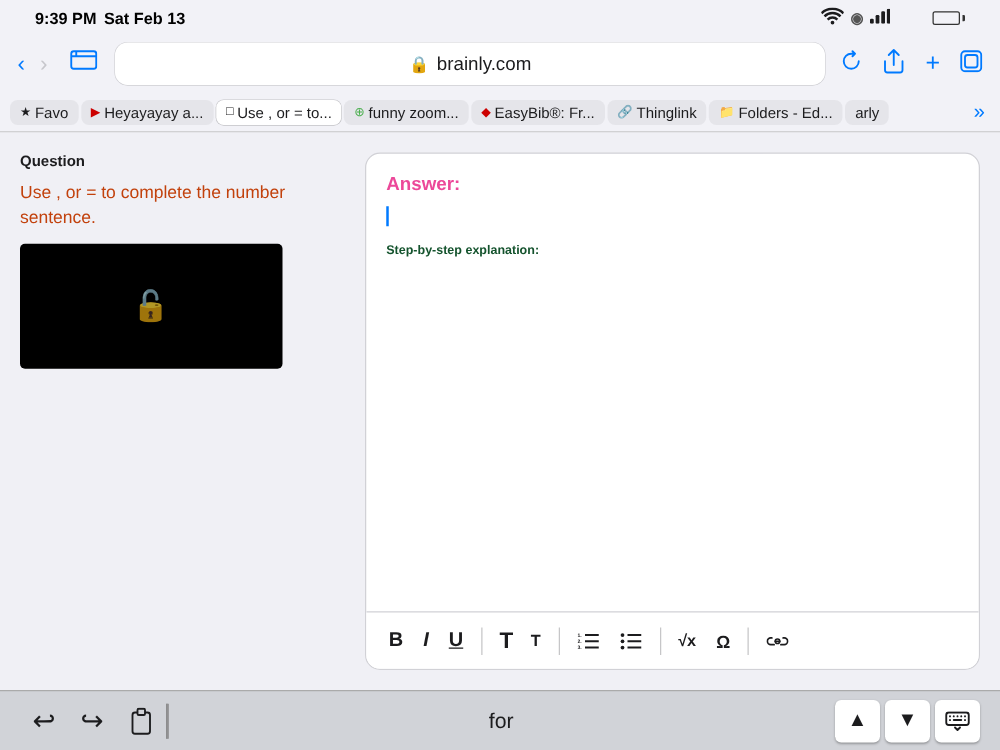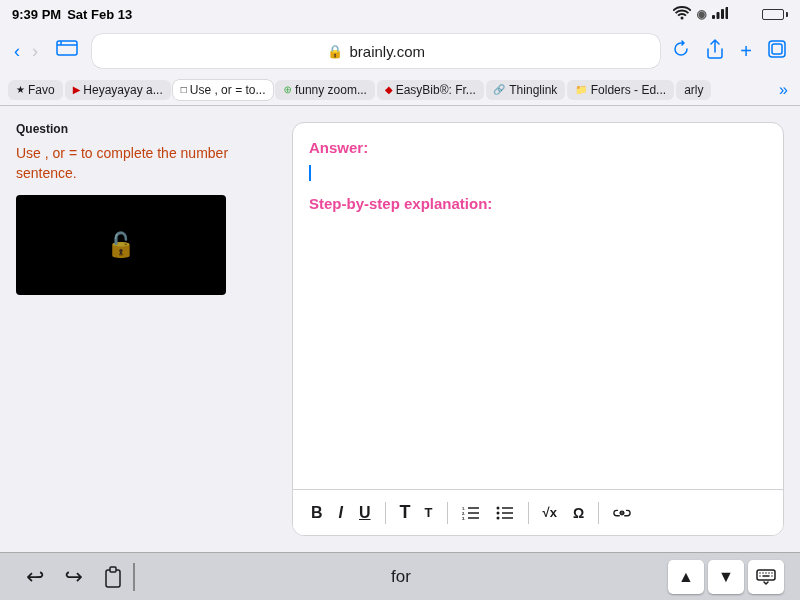--- a/index.html
+++ b/index.html
@@ -14,21 +14,21 @@
       flex-direction: column;
     }
 
     
     .status-bar {
       background: #f2f2f7;
       height: 28px;
       display: flex;
       align-items: center;
       justify-content: space-between;
-      padding: 0 12px;
+      padding: 0 28px;
       font-size: 13px;
       font-weight: 600;
     }
     .status-bar-left {
       display: flex;
       align-items: center;
       gap: 6px;
     }
     .status-bar-right {
       display: flex;
@@ -250,23 +250,23 @@
     .cursor {
       display: inline-block;
       width: 2px;
       height: 16px;
       background: #007aff;
       vertical-align: text-bottom;
       animation: blink 1s step-end infinite;
     }
     @keyframes blink { 50% { opacity: 0; } }
     .step-label {
-      font-size: 15px;
+      font-size: 10px;
       font-weight: 700;
-      color: #ec4899;
+      color: #14532d;
     }
 
     
     .format-toolbar {
       border-top: 1px solid #d1d1d6;
       padding: 8px 12px;
       display: flex;
       align-items: center;
       gap: 4px;
       background: white;

